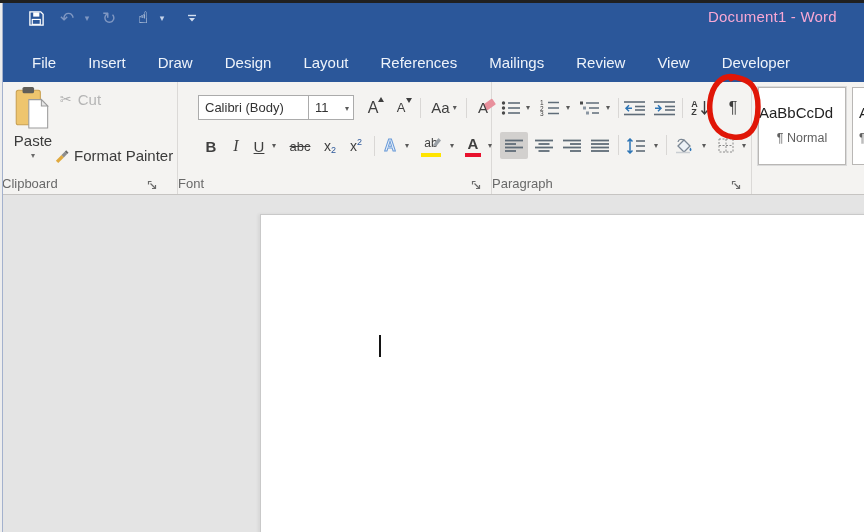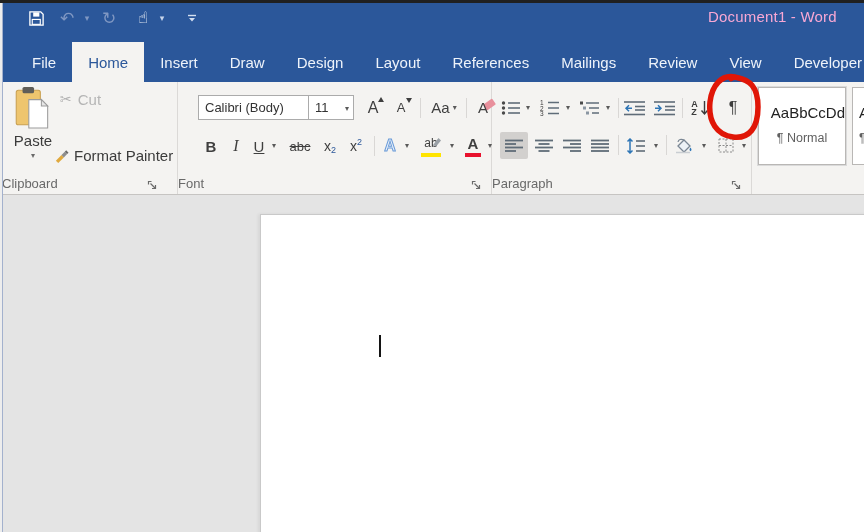--- a/index.html
+++ b/index.html
@@ -58,21 +58,21 @@
   .mini-tri-up { width:0; height:0; border-left:3.5px solid transparent; border-right:3.5px solid transparent;
                  border-bottom:5px solid #3f3f3f; position:absolute; top:2px; right:2px; }
   .mini-tri-dn { width:0; height:0; border-left:3.5px solid transparent; border-right:3.5px solid transparent;
                  border-top:5px solid #3f3f3f; position:absolute; top:3px; right:2px; }
 
   .selected-toggle { background:#d2d0ce; }
 
   
   .style-card { position:absolute; top:5px; height:78px; background:#ffffff; border:1px solid #b9b7b5;
                 box-shadow:0 0 0 1px #dadada; }
-  .style-preview { text-align:right; font-size:15px; color:#222; margin-top:16px; }
+  .style-preview { text-align:left; font-size:15px; color:#222; margin-top:16px; }
   .style-name { text-align:center; font-size:12.5px; color:#606060; margin-top:10px; }
 
   
   .canvas { position:absolute; top:195px; left:0; width:864px; height:337px; background:#e4e4e4; }
   .page { position:absolute; left:260px; top:19px; width:620px; height:330px; background:#ffffff;
           border-left:1px solid #c9c9c9; border-top:1px solid #c9c9c9; box-shadow:-2px 0 3px rgba(0,0,0,.06); }
   .cursor { position:absolute; left:118px; top:120px; width:1.6px; height:22px; background:#141414; }
 
   
   .annotation { position:absolute; left:704px; top:72px; width:60px; height:70px; z-index:50; pointer-events:none; }
@@ -112,21 +112,20 @@
       <svg width="12" height="12" viewBox="0 0 12 12">
         <line x1="2" y1="3.5" x2="10" y2="3.5" stroke="#d4dff0" stroke-width="1.4"></line>
         <path d="M3 6 h6 l-3 3.4 Z" fill="#d4dff0"></path>
       </svg>
     </div>
 
     <div class="title-text">Document1  -  Word</div>
 
     <div class="tabbar">
       <div class="tab">File</div>
-      <div class="tab active">Home</div>
       <div class="tab">Insert</div>
       <div class="tab">Draw</div>
       <div class="tab">Design</div>
       <div class="tab">Layout</div>
       <div class="tab">References</div>
       <div class="tab">Mailings</div>
       <div class="tab">Review</div>
       <div class="tab">View</div>
       <div class="tab">Developer</div>
 

